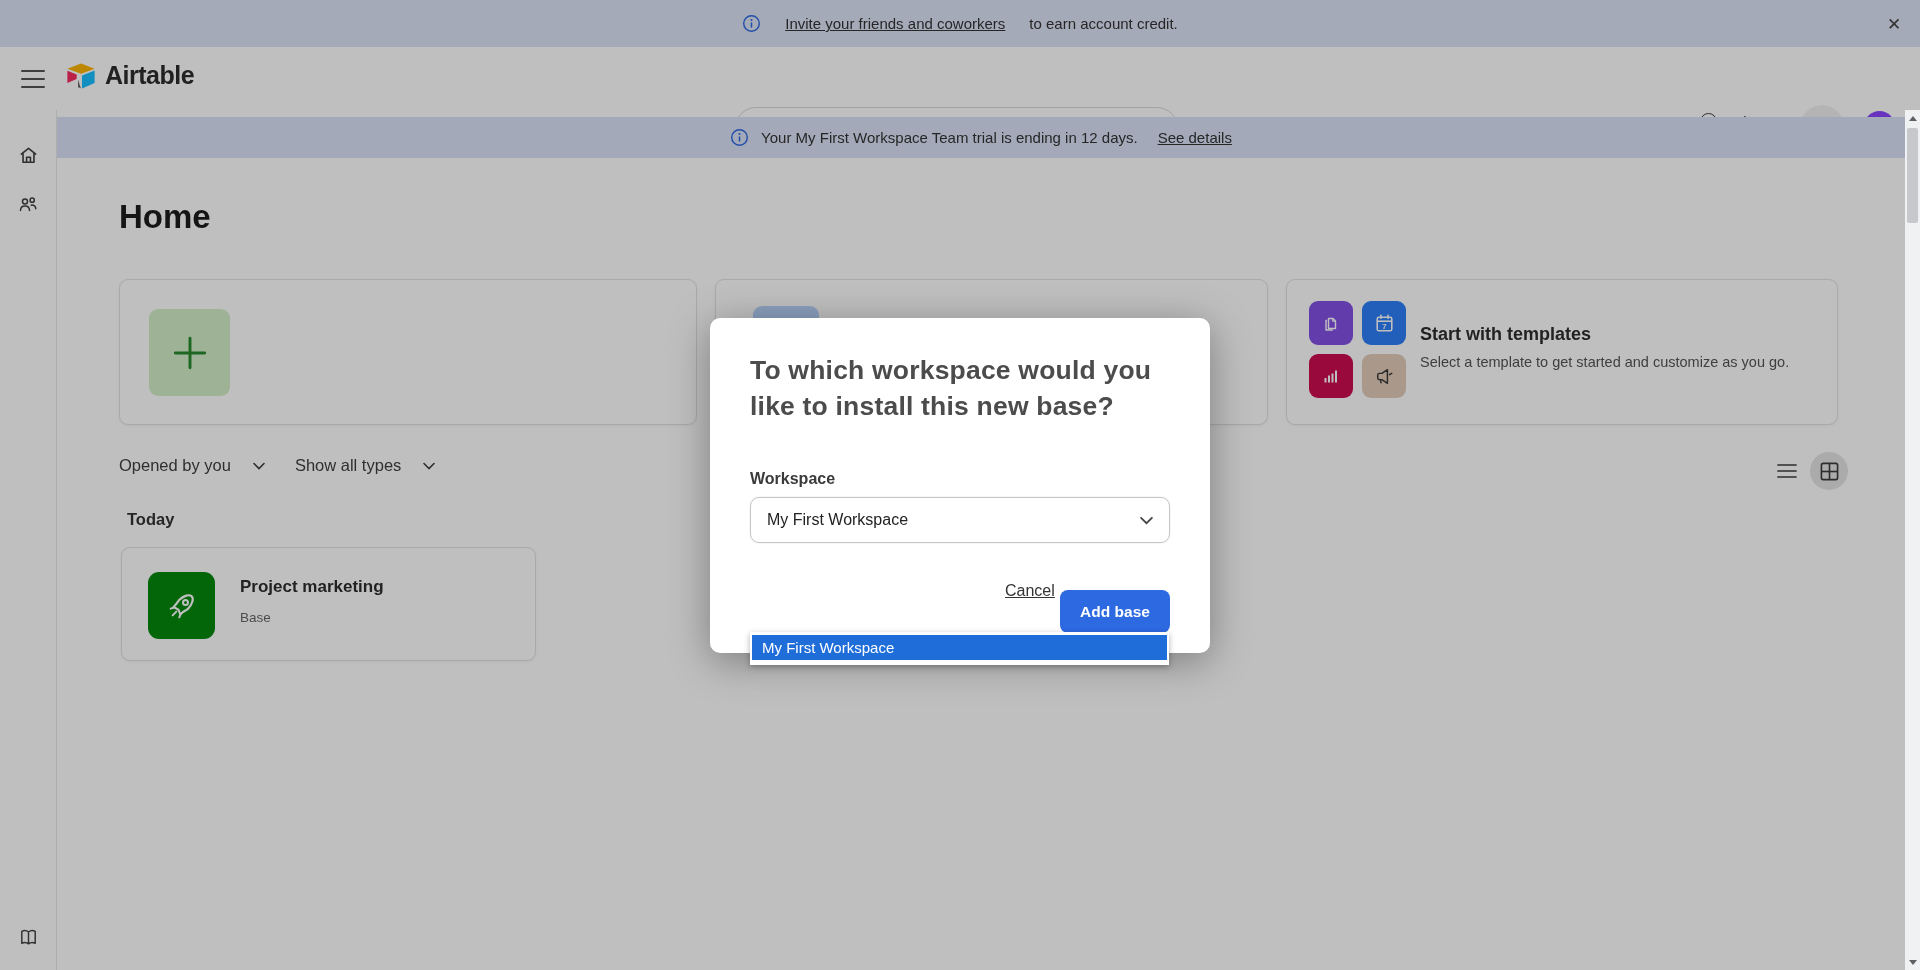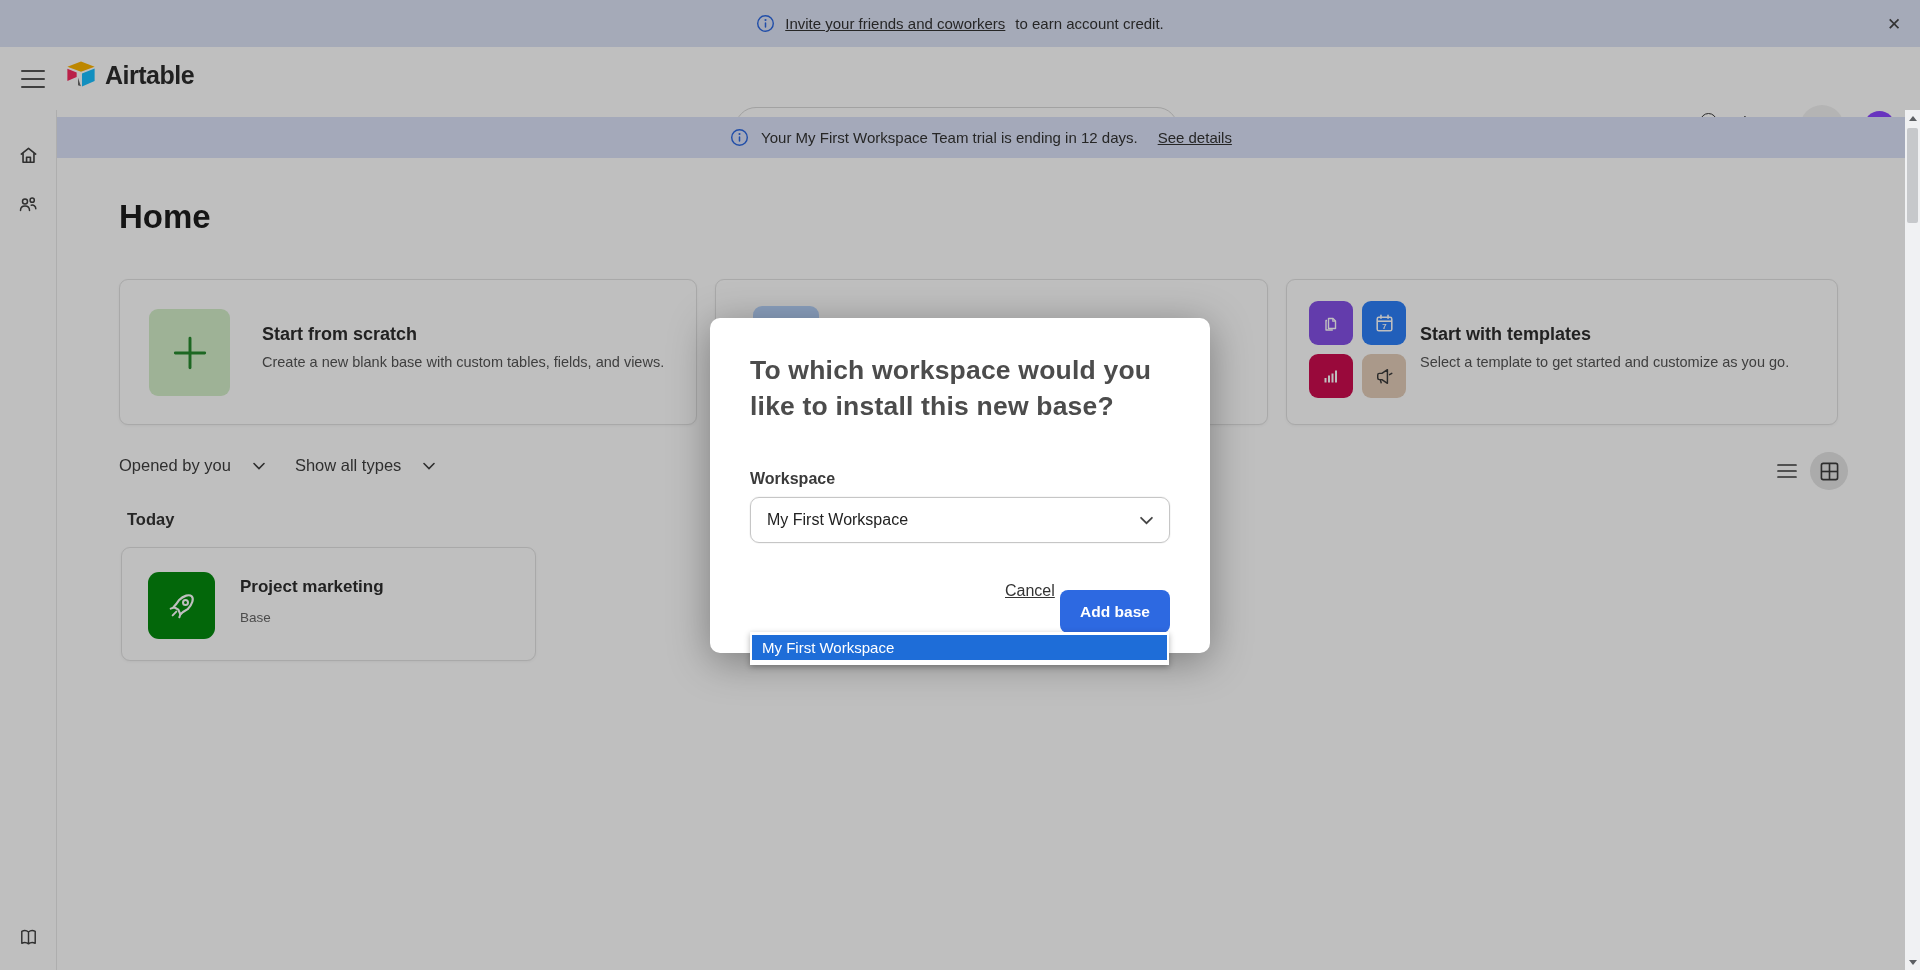--- a/index.html
+++ b/index.html
@@ -3,31 +3,31 @@
 <meta charset="utf-8">
 <style>
   * { margin:0; padding:0; box-sizing:border-box; }
   html,body { width:1920px; height:970px; overflow:hidden; background:#fff;
     font-family:"Liberation Sans", sans-serif; }
   .page { position:relative; width:1920px; height:970px; background:#fff; }
 
   
   .invite-banner { position:absolute; left:0; top:0; width:1920px; height:47px;
     background:#dde3f6; display:flex; align-items:center; justify-content:center;
-    gap:10px; font-size:15px; color:#333; }
+    gap:24px; font-size:15px; color:#333; }
   .invite-banner a, .link-plain { color:#333; text-decoration:underline; cursor:pointer; }
   .banner-close { position:absolute; right:14px; top:12px; width:24px; height:24px;
     font-size:17px; color:#444; display:flex; align-items:center; justify-content:center; cursor:pointer; }
 
   
   .header { position:absolute; left:0; top:47px; width:1920px; height:63px; background:#fff; }
   .hamburger { position:absolute; left:18px; top:21px; width:30px; height:22px;
     display:flex; flex-direction:column; justify-content:space-between; padding:2px 3px; cursor:pointer; }
   .hamburger span { display:block; height:2px; background:#555; border-radius:1px; }
-  .logo { position:absolute; left:66px; top:14px; display:flex; align-items:flex-start; gap:9px; cursor:pointer; }
+  .logo { position:absolute; left:66px; top:14px; display:flex; align-items:center; gap:9px; cursor:pointer; }
   .logo-word { font-size:25px; font-weight:700; color:#2d2d2d; letter-spacing:-0.5px; }
   .search-pill { position:absolute; left:735px; top:60px; width:443px; height:42px;
     border:1px solid #d8d8d8; border-radius:21px; background:#fff; display:flex; align-items:center;
     padding:0 16px; gap:10px; box-shadow:0 1px 2px rgba(0,0,0,0.04); }
   .search-pill input { flex:1; border:none; outline:none; font-size:15px; color:#333;
     font-family:"Liberation Sans", sans-serif; background:transparent; }
   .search-pill input::placeholder { color:#6b6b6b; }
   .search-shortcut { font-size:13.5px; color:#8a8a8a; }
   .help-btn { position:absolute; left:1700px; top:66px; display:flex; align-items:center; gap:7px;
     font-size:15px; color:#3b3b3b; cursor:pointer; }
@@ -208,24 +208,20 @@
   </div>
 
   <div class="page-title">Home</div>
 
   <div class="card" style="left:119px;width:578px">
     <div class="tile" style="position:absolute;left:29px;top:29px;width:81px;height:87px;background:#d3eec9">
       <svg width="44" height="44" viewBox="0 0 24 24">
         <path d="M12 4 V20 M4 12 H20" stroke="#278a2e" stroke-width="1.6" stroke-linecap="round"></path>
       </svg>
     </div>
-    <div style="position:absolute;left:142px;top:44px">
-      <div class="card-title">Start from scratch</div>
-      <div class="card-sub">Create a new blank base with custom tables, fields, and views.</div>
-    </div>
   </div>
 
   <div class="card" style="left:715px;width:553px">
     <div class="tile" style="position:absolute;left:37px;top:26px;width:66px;height:88px;background:#b9d4fc"></div>
   </div>
 
   <div class="card" style="left:1286px;width:552px">
     <div class="tile" style="position:absolute;left:22px;top:21px;width:44px;height:44px;background:#8450e6">
       <svg width="24" height="24" viewBox="0 0 24 24">
         <path d="M9.5 7.5 H14 L16.5 10 V17.5 H9.5 Z" fill="none" stroke="#fff" stroke-width="1.4" stroke-linejoin="round"></path>

